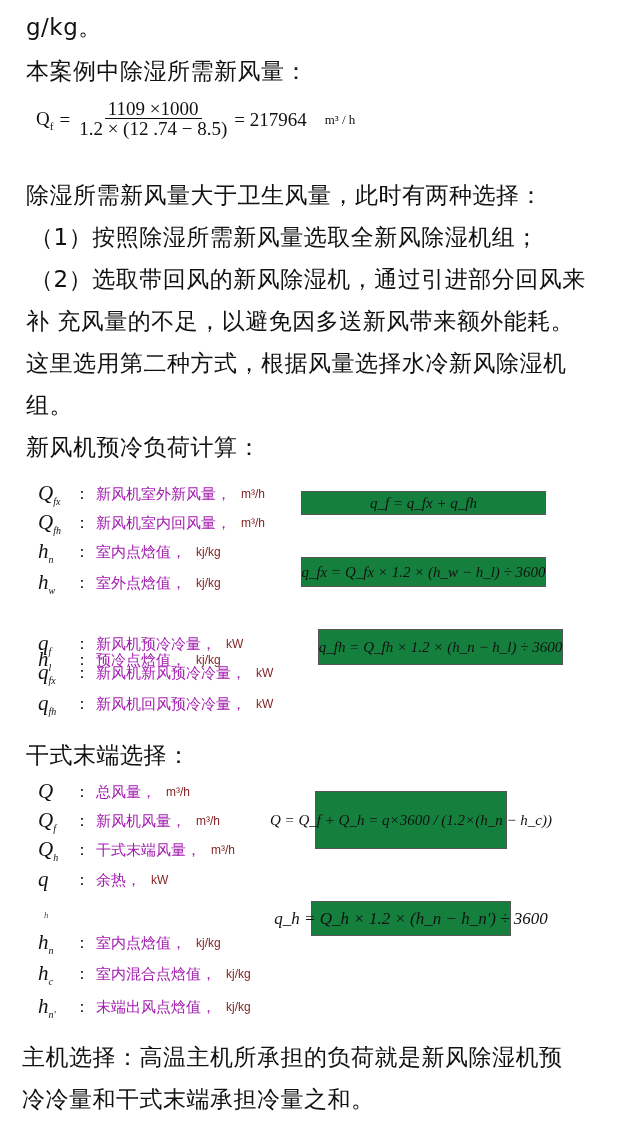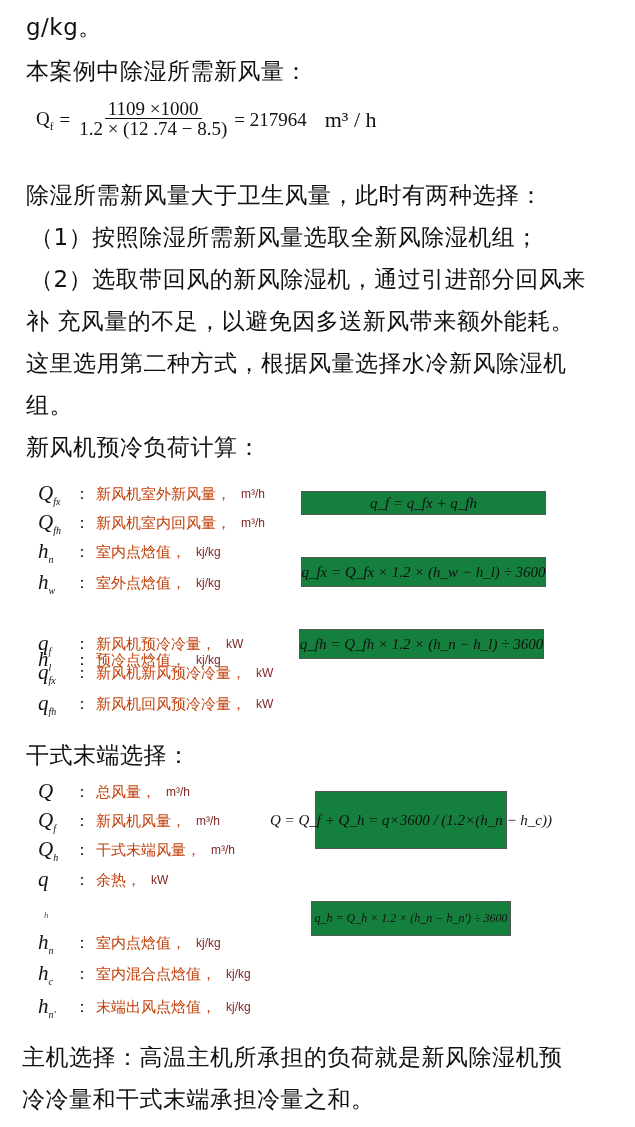--- a/index.html
+++ b/index.html
@@ -3,21 +3,21 @@
 <meta charset="utf-8">
 <style>
   html, body { margin: 0; padding: 0; background: #ffffff; }
   body { width: 635px; height: 1127px; position: relative; overflow: hidden; color: #111; font-family: "DejaVu Sans", sans-serif; }
   .abs { position: absolute; }
   .para { font-size: 23px; line-height: 30px; white-space: nowrap; color: #111; letter-spacing: 0.5px; }
   .math { font-family: "Liberation Serif", "DejaVu Serif", serif; }
   .sym { font-family: "Liberation Serif", serif; font-style: italic; font-size: 21px; }
   .sym sub { font-size: 10px; font-style: italic; }
   .colon { font-family: "DejaVu Sans", sans-serif; font-size: 16px; }
-  .def { font-family: "DejaVu Serif", serif; font-size: 15px; color: #c2410c; }
+  .def { font-family: "DejaVu Serif", serif; font-size: 15px; color: #a21caf; }
   .unit { font-family: "Liberation Sans", sans-serif; font-size: 12px; color: #7f1d1d; }
   .defrow { position: absolute; left: 38px; height: 24px; display: flex; align-items: center; white-space: nowrap; }
   .defrow .sym { width: 36px; display: inline-block; }
   .defrow .colon { width: 22px; display: inline-block; text-align: left; }
   .defrow .unit { margin-left: 10px; }
   .fbox { position: absolute; background: #15803d; border: 1.5px solid #555; box-sizing: border-box; font-family: "Liberation Serif", serif; font-style: italic; color: #111; display: flex; align-items: center; justify-content: center; white-space: nowrap; }
   .frac { display: inline-flex; flex-direction: column; align-items: center; vertical-align: middle; }
   .frac .num { border-bottom: 1.5px solid #111; padding: 0 3px; line-height: 18px; }
   .frac .den { line-height: 20px; padding: 0 3px; }
 </style>
@@ -28,21 +28,21 @@
 <div class="abs para" style="left:26px; top:56px;">本案例中除湿所需新风量：</div>
 
 <div class="abs math" style="left:36px; top:100px; display:flex; align-items:center; font-size:19px; white-space:nowrap;">
   <span><span>Q</span><sub style="font-size:11px;">f</sub></span>
   <span style="margin:0 6px;">=</span>
   <span class="frac">
     <span class="num">1109  ×1000</span>
     <span class="den">1.2 × (12 .74 − 8.5)</span>
   </span>
   <span style="margin-left:4px;">= 217964</span>
-  <span style="margin-left:18px; font-size:22px;">m³ / h</span>
+  <span style="margin-left:18px; font-size:13px;">m³ / h</span>
 </div>
 
 <div class="abs para" style="left:26px; top:180px;">除湿所需新风量大于卫生风量，此时有两种选择：</div>
 <div class="abs para" style="left:30px; top:222px;">（1）按照除湿所需新风量选取全新风除湿机组；</div>
 <div class="abs para" style="left:30px; top:264px;">（2）选取带回风的新风除湿机，通过引进部分回风来</div>
 <div class="abs para" style="left:26px; top:306px;">补  充风量的不足，以避免因多送新风带来额外能耗。</div>
 <div class="abs para" style="left:26px; top:348px;">这里选用第二种方式，根据风量选择水冷新风除湿机</div>
 <div class="abs para" style="left:26px; top:390px;">组。</div>
 
 <div class="abs para" style="left:26px; top:432px;">新风机预冷负荷计算：</div>
@@ -91,21 +91,21 @@
 </div>
 <div class="defrow" style="top:692px;">
   <span class="sym"><span>q</span><sub>fh</sub></span>
   <span class="colon">：</span>
   <span class="def">新风机回风预冷冷量，</span>
   <span class="unit">kW</span>
 </div>
 
 <div class="fbox" style="left:301px; top:491px; width:245px; height:24px; font-size:15px;">q_f = q_fx + q_fh</div>
 <div class="fbox" style="left:301px; top:557px; width:245px; height:30px; font-size:15px;">q_fx = Q_fx × 1.2 × (h_w − h_l) ÷ 3600</div>
-<div class="fbox" style="left:299px; top:629px; width:245px; height:30px; font-size:15px;">q_fh = Q_fh × 1.2 × (h_n − h_l) ÷ 3600</div>
+<div class="fbox" style="left:318px; top:629px; width:245px; height:36px; font-size:15px;">q_fh = Q_fh × 1.2 × (h_n − h_l) ÷ 3600</div>
 
 <div class="abs para" style="left:26px; top:740px;">干式末端选择：</div>
 
 <div class="defrow" style="top:780px;">
   <span class="sym"><span>Q</span><sub></sub></span>
   <span class="colon">：</span>
   <span class="def">总风量，</span>
   <span class="unit">m³/h</span>
 </div>
 <div class="defrow" style="top:809px;">
@@ -140,16 +140,16 @@
   <span class="unit">kj/kg</span>
 </div>
 <div class="defrow" style="top:995px;">
   <span class="sym"><span>h</span><sub>n'</sub></span>
   <span class="colon">：</span>
   <span class="def">末端出风点焓值，</span>
   <span class="unit">kj/kg</span>
 </div>
 
 <div class="fbox" style="left:315px; top:791px; width:192px; height:58px; font-size:15px;">Q = Q_f + Q_h = q×3600 / (1.2×(h_n − h_c))</div>
-<div class="fbox" style="left:311px; top:901px; width:200px; height:35px; font-size:12px;">q_h = Q_h × 1.2 × (h_n − h_n') ÷ 3600</div>
+<div class="fbox" style="left:311px; top:901px; width:200px; height:35px; font-size:17px;">q_h = Q_h × 1.2 × (h_n − h_n') ÷ 3600</div>
 
 <div class="abs para" style="left:22px; top:1042px;">主机选择：高温主机所承担的负荷就是新风除湿机预</div>
 <div class="abs para" style="left:22px; top:1084px;">冷冷量和干式末端承担冷量之和。</div>
 
 </body></html>

